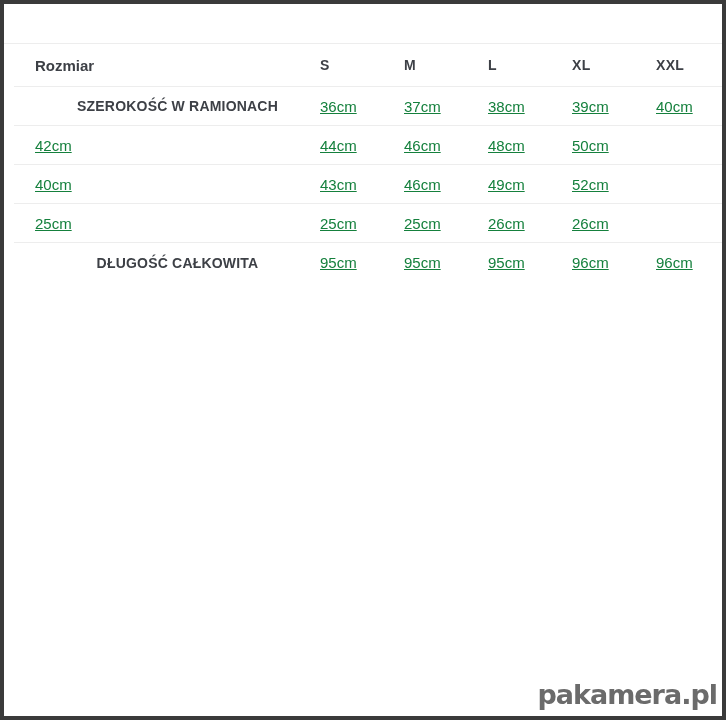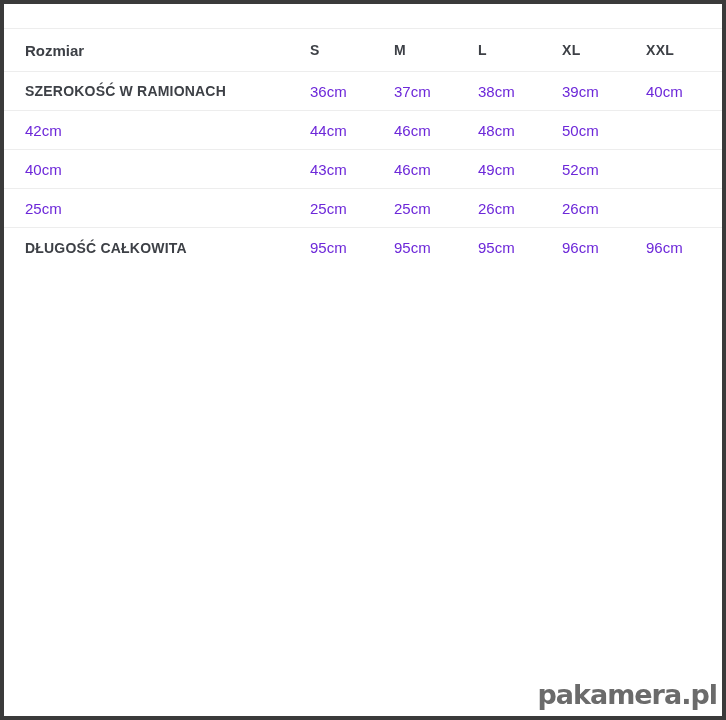--- a/index.html
+++ b/index.html
@@ -10,24 +10,25 @@
   .frame {
     position: relative;
     width: 726px;
     height: 720px;
     border: 4px solid #3a3a3a;
     background: #ffffff;
     overflow: hidden;
   }
   .size-table {
     position: absolute;
-    top: 24px;
+    top: 39px;
     left: 0;
     width: 718px;
     border-top: 1px solid #ededed;
+    padding-left: 10px;
   }
   .trow {
     display: grid;
     grid-template-columns: 285px 84px 84px 84px 84px 1fr;
     align-items: center;
     padding-left: 21px;
     border-bottom: 1px solid #ededed;
   }
   .trow.header { height: 43px; }
   .trow.body   { height: 39px; }
@@ -43,26 +44,28 @@
     color: #3d4046;
     letter-spacing: 0.3px;
   }
   .rlabel {
     font-size: 14px;
     font-weight: 700;
     color: #3d4046;
     letter-spacing: 0.2px;
     text-transform: uppercase;
     white-space: nowrap;
+    text-align: center;
   }
   .val {
     font-size: 15px;
     font-weight: 400;
-    color: #6d28d9;
+    color: #15803d;
     white-space: nowrap;
+    text-decoration: underline;
   }
   .watermark {
     position: absolute;
     right: 5px;
     bottom: 8px;
     font-family: "DejaVu Sans", "Liberation Sans", sans-serif;
     font-size: 27px;
     font-weight: 600;
     color: #6b6b6b;
     letter-spacing: -1px;

